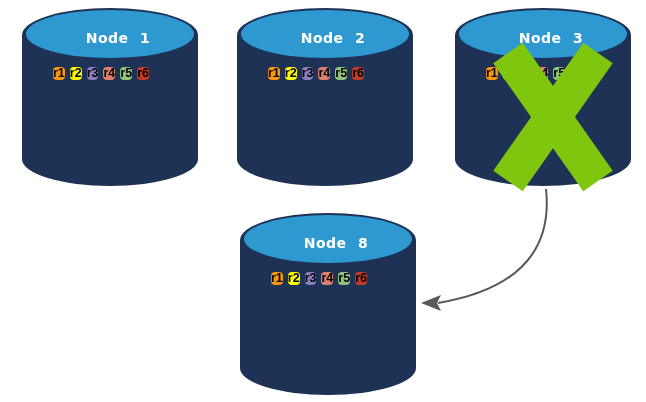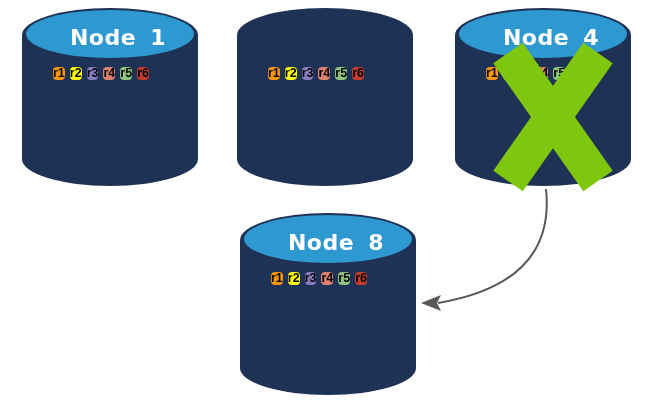--- a/index.html
+++ b/index.html
@@ -27,21 +27,21 @@
     left: 4px; right: 4px; top: 2px;
     height: 48px;
     border-radius: 50%;
     display: flex;
     align-items: center;
     justify-content: center;
   }
   .cap-label {
     color: #ffffff;
     font-weight: bold;
-    font-size: 22px;
+    font-size: 14px;
     word-spacing: 6px;
     padding-top: 7px;
     letter-spacing: 0.5px;
     margin-left: 16px;
   }
   .rows {
     position: absolute;
     left: 31px; right: 31px; top: 59px;
     display: flex;
     flex-direction: row;
@@ -87,33 +87,36 @@
       <div class="row" style="background-color: rgb(248, 150, 13);">r1</div>
       <div class="row" style="background-color: rgb(253, 255, 0);">r2</div>
       <div class="row" style="background-color: rgb(140, 124, 192);">r3</div>
       <div class="row" style="background-color: rgb(222, 128, 110);">r4</div>
       <div class="row" style="background-color: rgb(146, 195, 125);">r5</div>
       <div class="row" style="background-color: rgb(196, 60, 40);">r6</div>
     </div>
   </div>
 
   <div class="node" id="node2" style="background-color: rgb(30, 50, 85);">
+    <div class="cap" style="background-color: rgb(46, 152, 209);">
+      <span class="cap-label">Node 2</span>
+    </div>
     <div class="rows">
       <div class="row" style="background-color: rgb(248, 150, 13);">r1</div>
       <div class="row" style="background-color: rgb(253, 255, 0);">r2</div>
       <div class="row" style="background-color: rgb(140, 124, 192);">r3</div>
       <div class="row" style="background-color: rgb(222, 128, 110);">r4</div>
       <div class="row" style="background-color: rgb(146, 195, 125);">r5</div>
       <div class="row" style="background-color: rgb(196, 60, 40);">r6</div>
     </div>
   </div>
 
   <div class="node" id="node3" style="background-color: rgb(30, 50, 85);">
     <div class="cap" style="background-color: rgb(46, 152, 209);">
-      <span class="cap-label">Node 4</span>
+      <span class="cap-label">Node 3</span>
     </div>
     <div class="rows">
       <div class="row" style="background-color: rgb(248, 150, 13);">r1</div>
       <div class="row" style="background-color: rgb(253, 255, 0);">r2</div>
       <div class="row" style="background-color: rgb(140, 124, 192);">r3</div>
       <div class="row" style="background-color: rgb(222, 128, 110);">r4</div>
       <div class="row" style="background-color: rgb(146, 195, 125);">r5</div>
       <div class="row" style="background-color: rgb(196, 60, 40);">r6</div>
     </div>
     <svg class="x-mark" viewBox="0 0 146 158" xmlns="http://www.w3.org/2000/svg">

